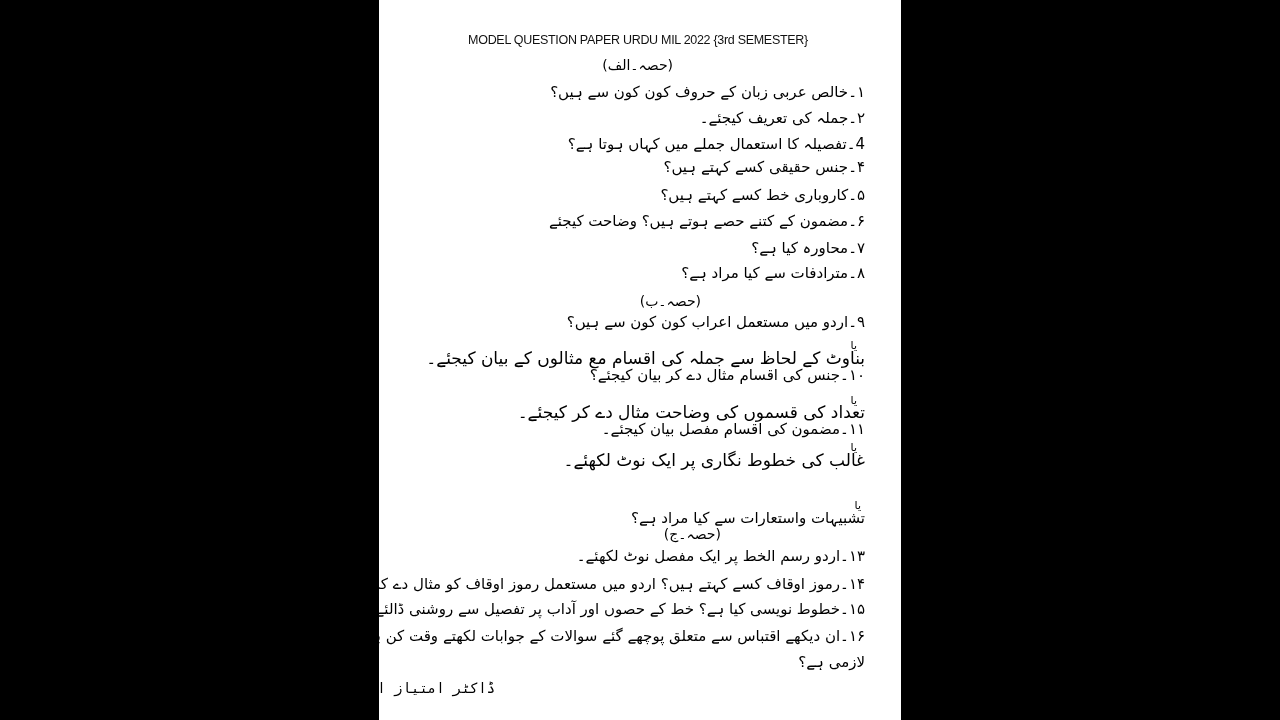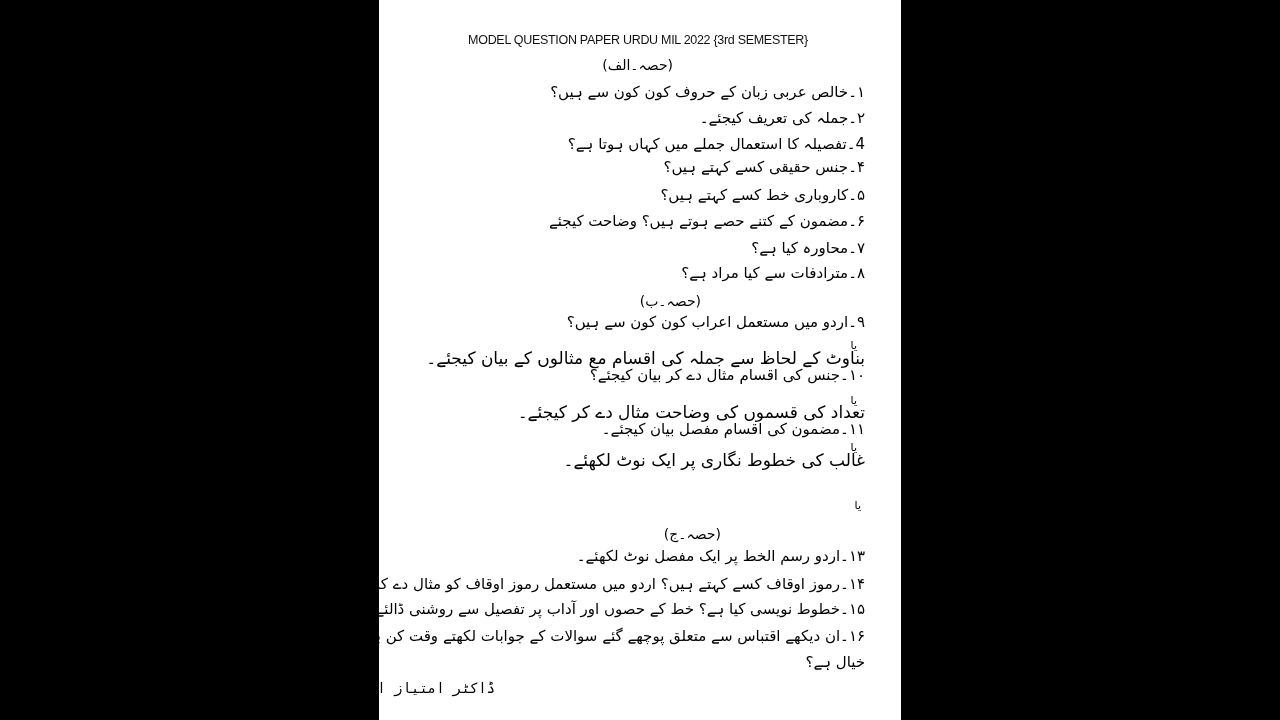--- a/index.html
+++ b/index.html
@@ -87,24 +87,25 @@
     <div class="ur" style="right:36px; top:366px;">۱۰۔جنس کی اقسام مثال دے کر بیان کیجئے؟</div>
 
     <div class="ur alt" style="right:44px; top:392px; font-size:11px;">یا</div>
     <div class="ur alt" style="right:36px; top:403px;">تعداد کی قسموں کی وضاحت مثال دے کر کیجئے۔</div>
     <div class="ur" style="right:36px; top:420px;">۱۱۔مضمون کی اقسام مفصل بیان کیجئے۔</div>
 
     <div class="ur alt" style="right:44px; top:439px; font-size:11px;">یا</div>
     <div class="ur alt" style="right:36px; top:451px;">غالب کی خطوط نگاری پر ایک نوٹ لکھئے۔</div>
 
     <div class="ur alt" style="right:40px; top:497px; font-size:11px;">یا</div>
+    <div class="ur" style="right:36px; top:509px;">تشبیہات واستعارات سے کیا مراد ہے؟</div>
 
     <div class="ur section-heading" style="right:180px; top:525px;">(حصہ۔ج)</div>
     <div class="ur" style="right:36px; top:547px;">۱۳۔اردو رسم الخط پر ایک مفصل نوٹ لکھئے۔</div>
     <div class="ur" style="right:36px; top:575px;">۱۴۔رموز اوقاف کسے کہتے ہیں؟ اردو میں مستعمل رموز اوقاف کو مثال دے کر بیان کیجئے۔</div>
     <div class="ur" style="right:36px; top:600px;">۱۵۔خطوط نویسی کیا ہے؟ خط کے حصوں اور آداب پر تفصیل سے روشنی ڈالئے۔</div>
     <div class="ur" style="right:36px; top:627px;">۱۶۔ان دیکھے اقتباس سے متعلق پوچھے گئے سوالات کے جوابات لکھتے وقت کن باتوں کا خیال رکھنا</div>
-    <div class="ur" style="right:36px; top:653px;">خیال ہے؟</div>
+    <div class="ur" style="right:36px; top:653px;">لازمی ہے؟</div>
 
     <div class="ur sig" style="right:406px; top:680px;">ڈاکٹر امتیاز احمد۔</div>
 
   </div>
 </div>
 
 </body></html>

